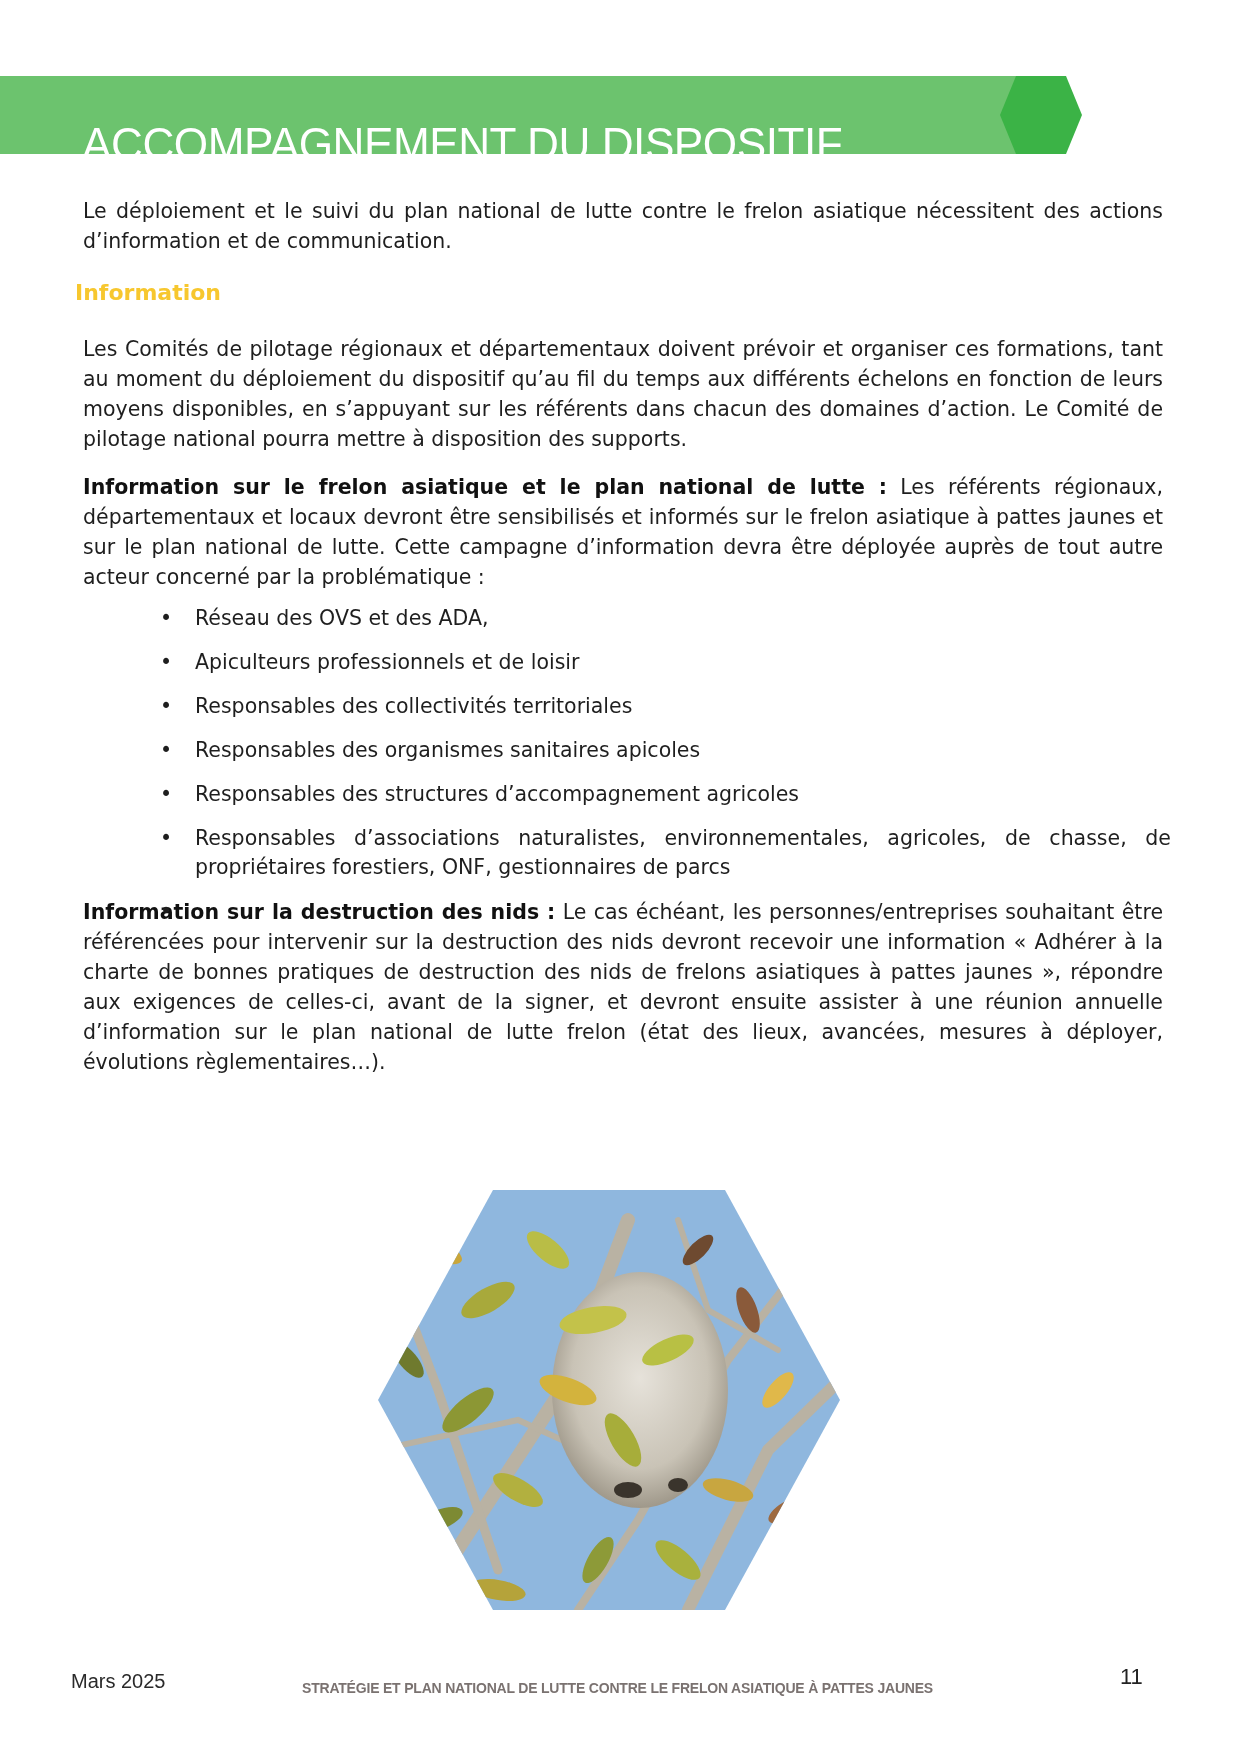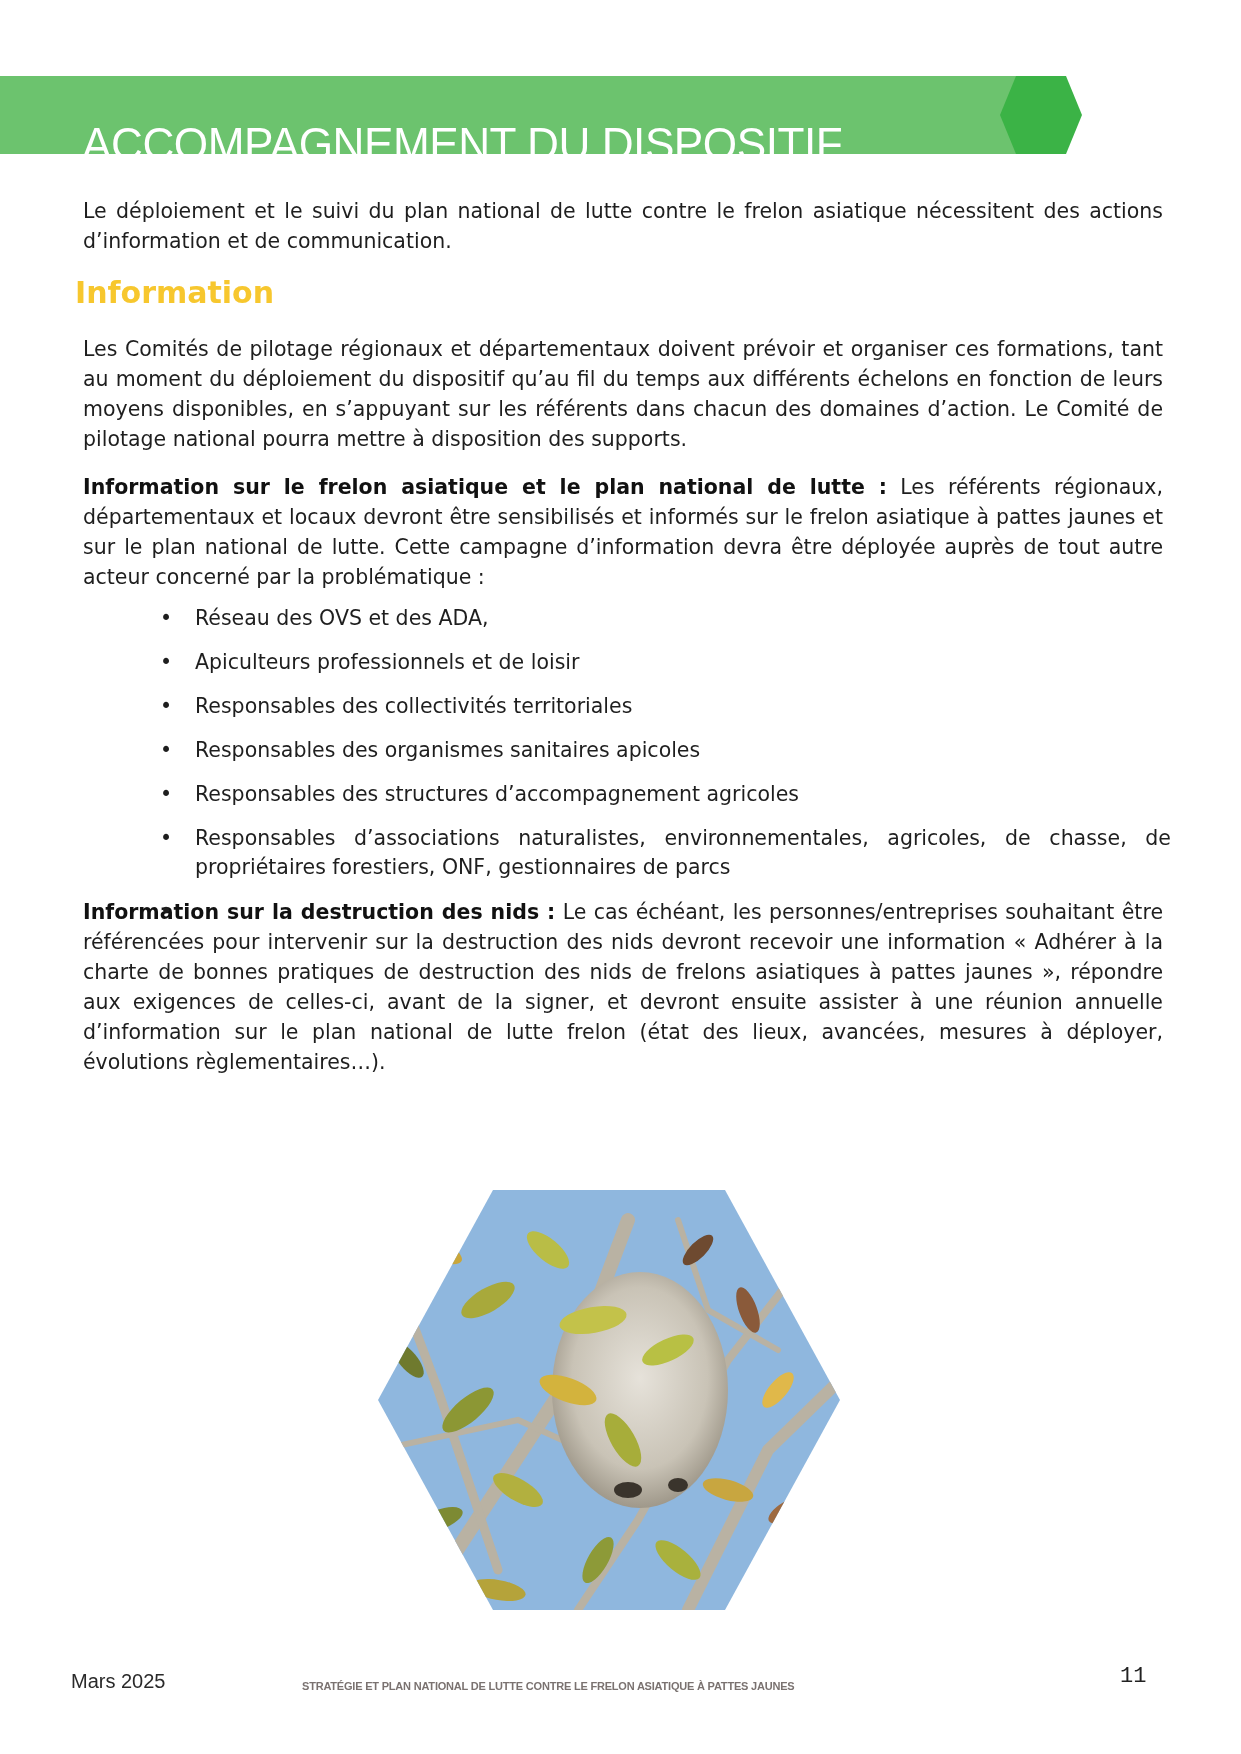--- a/index.html
+++ b/index.html
@@ -10,38 +10,38 @@
     .banner-bar { position: absolute; left: 0; top: 0; width: 1030px; height: 78px; background: #6cc36e; }
     .banner-hex { position: absolute; left: 1000px; top: 0; width: 82px; height: 78px; }
     .banner-title { position: absolute; left: 82px; top: 10px; font-family: "Liberation Sans", sans-serif;
                     font-size: 46px; font-weight: normal; color: #ffffff; letter-spacing: -0.5px;
                     transform: scaleX(0.96); transform-origin: left center; white-space: nowrap; }
 
     .content { position: absolute; left: 75px; top: 188px; width: 1096px;
                font-family: "DejaVu Sans", sans-serif; font-size: 20.5px; line-height: 30px; }
     .content p { margin: 8px; text-align: justify; }
     .p-intro { margin-bottom: 22px !important; }
-    .section-heading { font-family: "DejaVu Sans", sans-serif; font-weight: bold; font-size: 30px;
+    .section-heading { font-family: "DejaVu Sans", sans-serif; font-weight: bold; font-size: 22px;
                        color: #f7c72e; margin: 0 0 26px 0; line-height: 30px; }
     .p-comites { margin-bottom: 18px !important; }
     .p-frelon { margin-bottom: 12px !important; }
     strong { font-weight: bold; color: #111; }
 
     ul.bullets { list-style: none; margin: 0 0 12px 0; padding: 0; }
     ul.bullets li { position: relative; padding-left: 120px; margin-bottom: 15px; line-height: 29px; text-align: justify; }
     ul.bullets li .bullet { position: absolute; left: 85px; top: 0; }
 
     .photo-wrap { position: absolute; left: 378px; top: 1190px; width: 462px; height: 420px; }
     .photo-wrap svg { display: block; }
 
     .footer-date { position: absolute; left: 37px; top: 1670px; font-family: "Liberation Sans", sans-serif;
                    font-size: 20px; color: #2a2a2a; margin-left: 34px; }
     .footer-title { position: absolute; left: 302px; top: 1680px; font-family: "Liberation Sans", sans-serif;
-                    font-weight: bold; font-size: 11px; color: #7a7270; letter-spacing: -0.2px; white-space: nowrap; }
-    .footer-page { position: absolute; left: 1120px; top: 1664px; font-family: Liberation Mono, monospace;
+                    font-weight: bold; font-size: 14px; color: #7a7270; letter-spacing: -0.2px; white-space: nowrap; }
+    .footer-page { position: absolute; left: 1120px; top: 1664px; font-family: Liberation Sans, sans-serif;
                    font-size: 22px; color: #222; text-align: center; }
   </style>
 </head>
 <body>
 
 <div class="banner">
   <div class="banner-bar"></div>
   <svg class="banner-hex" viewBox="0 0 82 78">
     <polygon points="16,0 66,0 82,39 66,78 16,78 0,39" fill="#3bb346"></polygon>
   </svg>

